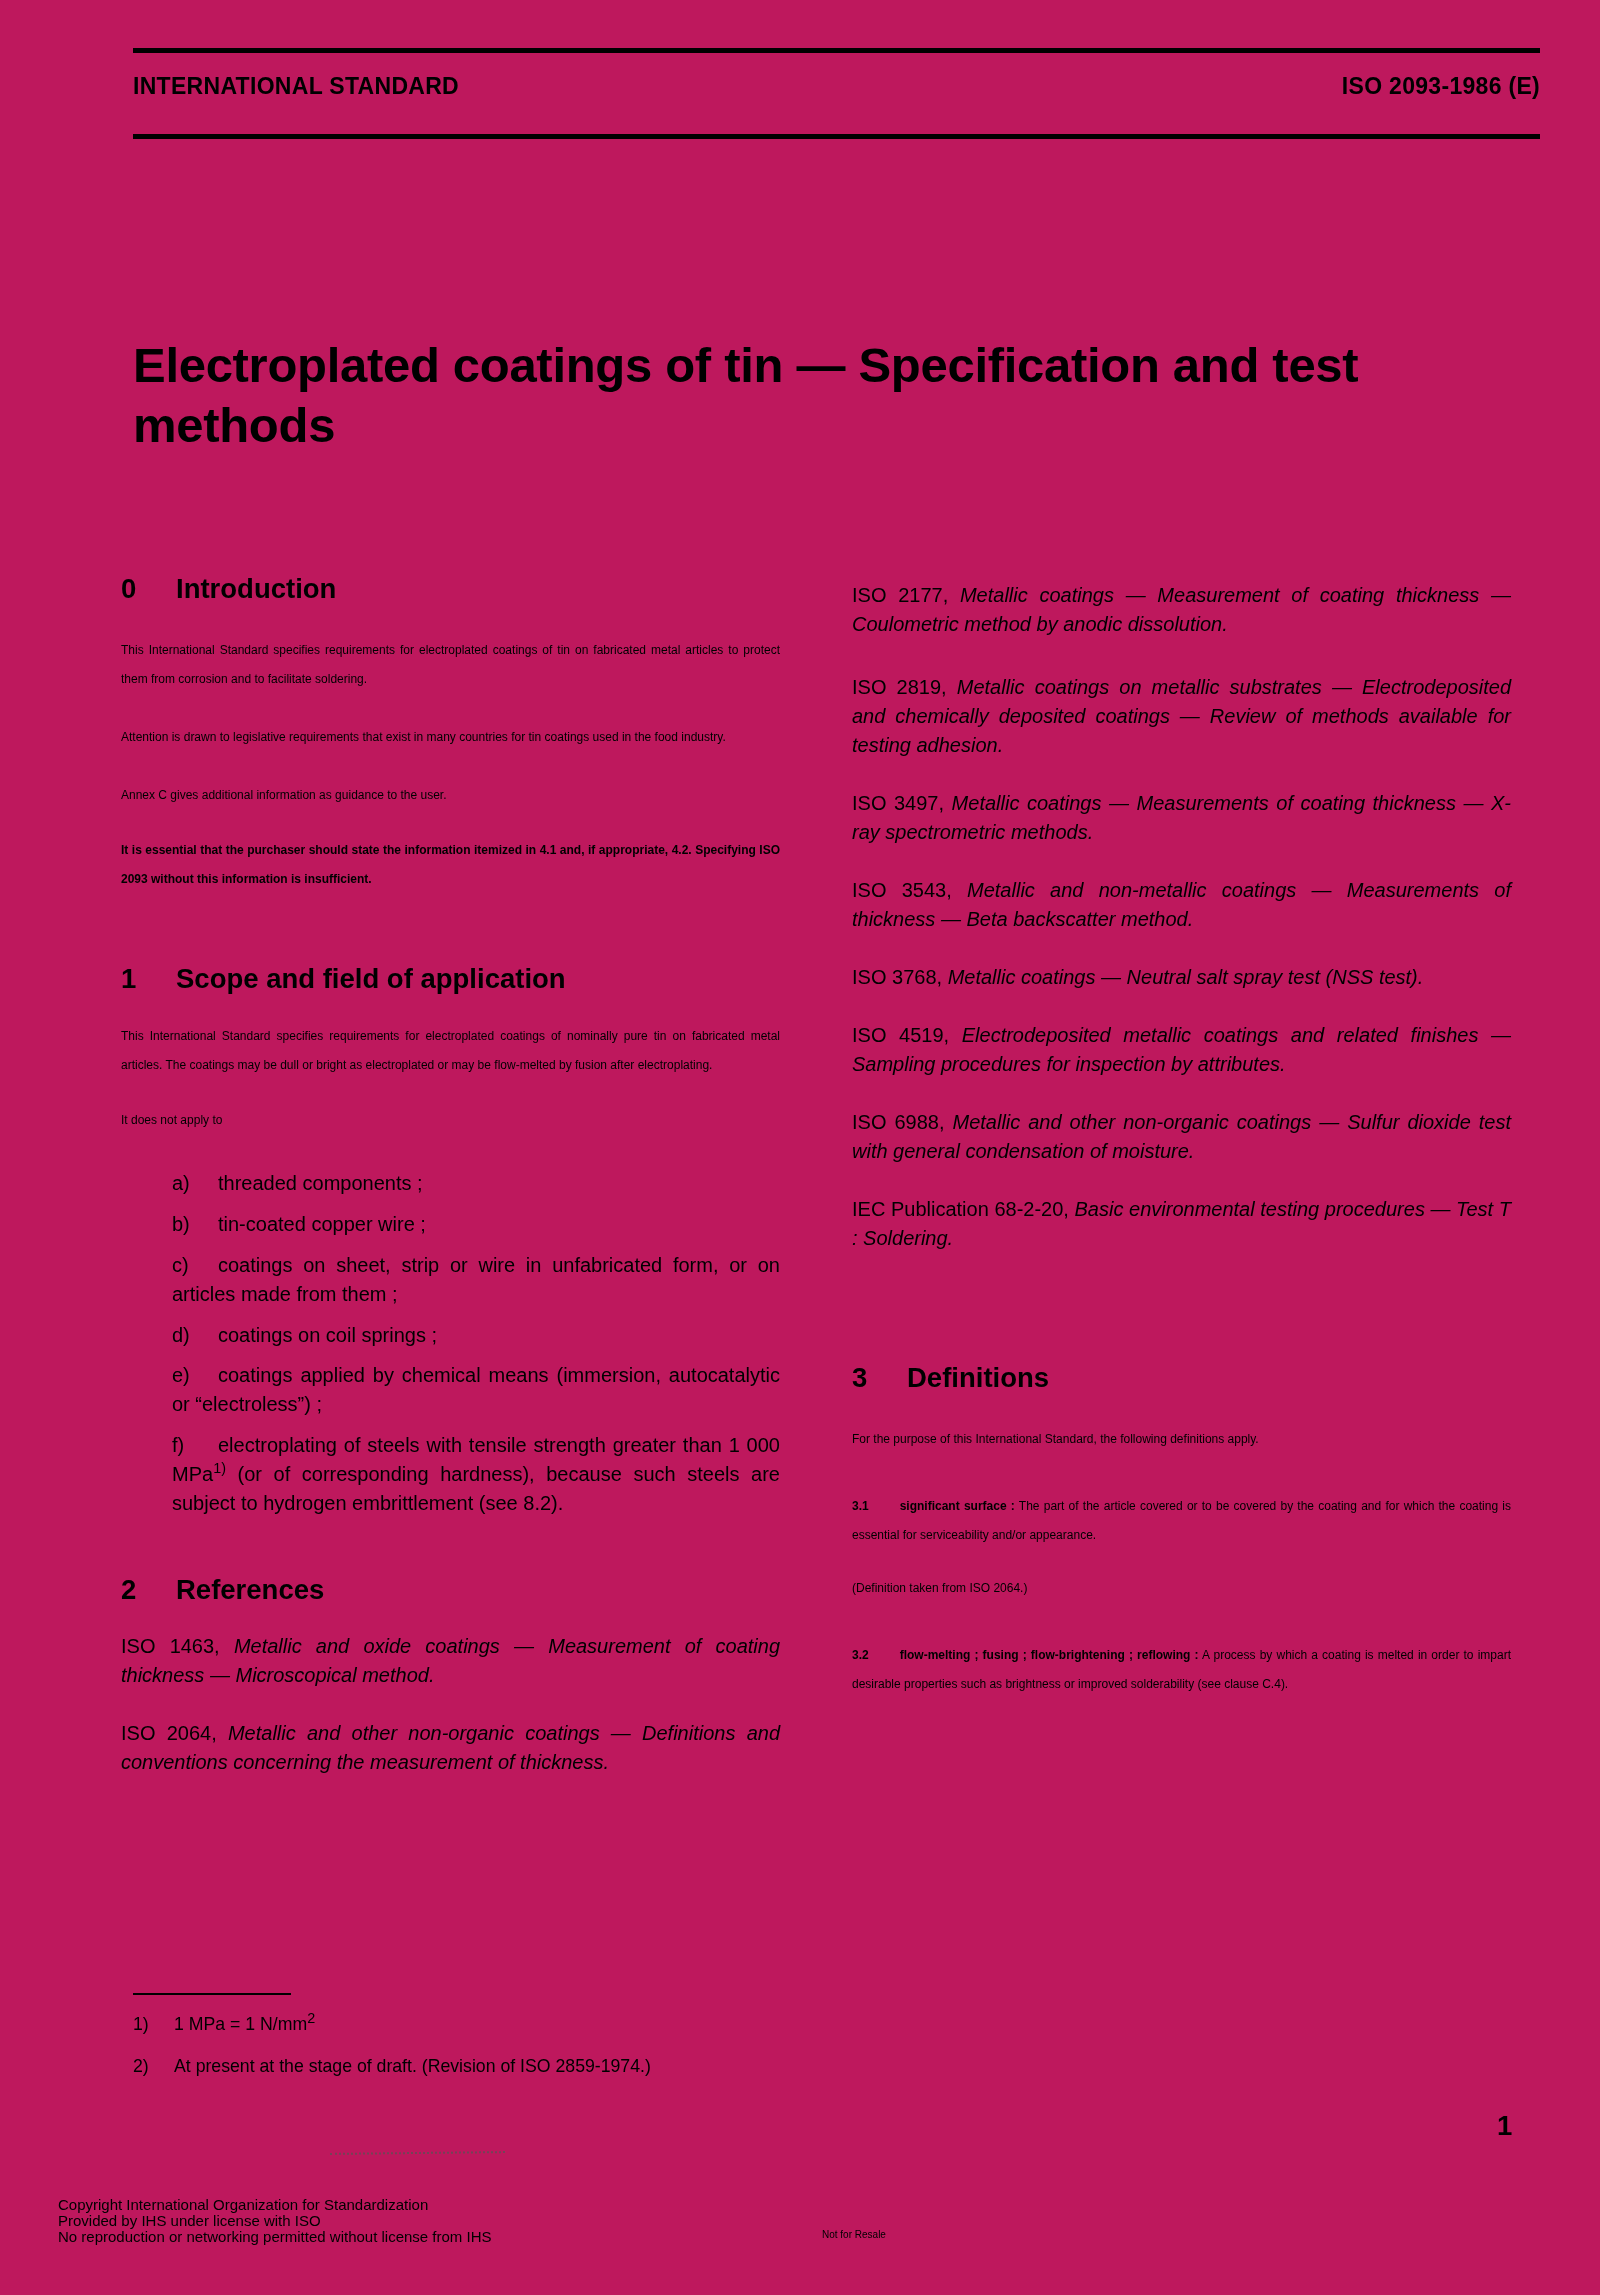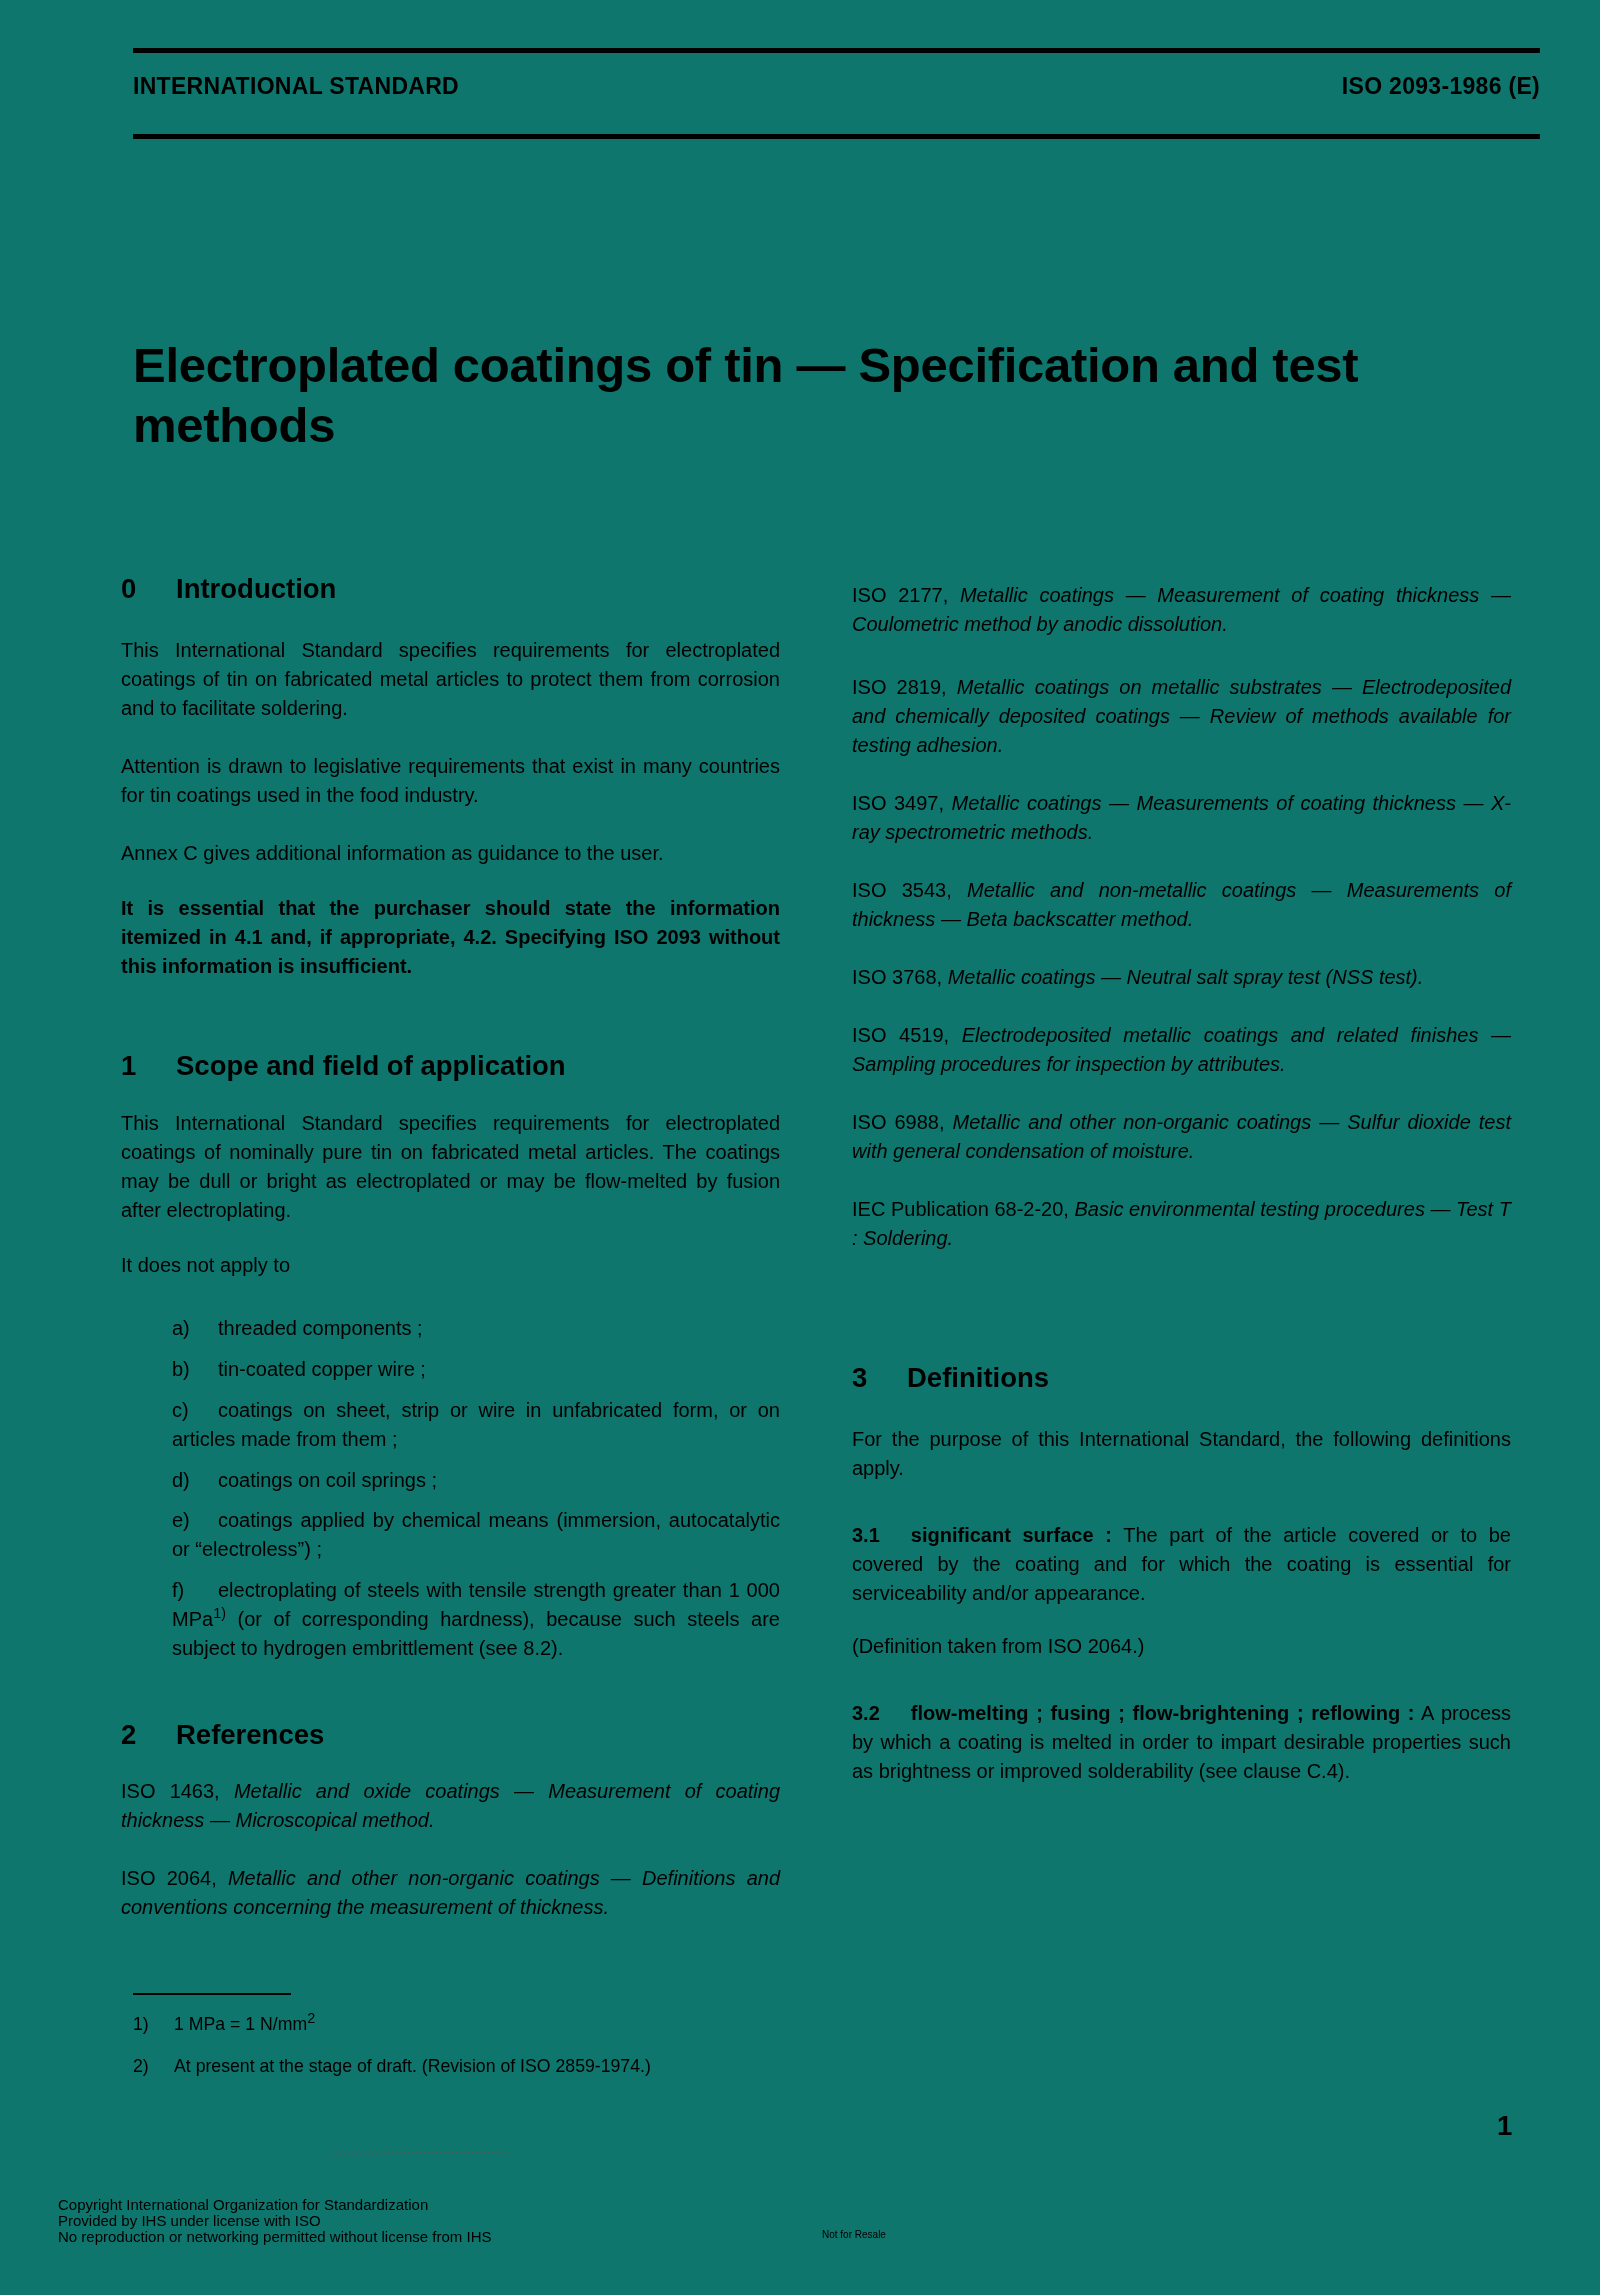--- a/index.html
+++ b/index.html
@@ -1,20 +1,20 @@
 <!DOCTYPE html>
 <html style="font-size:10.5px"><head>
 <meta charset="utf-8">
 <style>
   * { margin:0; padding:0; box-sizing:border-box; }
   html,body { background:#ffffff; }
   .page {
     position:relative;
     width:1600px; height:2295px;
-    background:#0f766e;
+    background:#be185d;
     color:#000;
     font-family:"Liberation Sans","DejaVu Sans",sans-serif;
     overflow:hidden;
   }
   .bar { position:absolute; left:133px; width:1407px; background:#000; }
   .bar.top { top:48px; height:5.2px; }
   .bar.mid { top:134px; height:4.6px; }
   .header-row {
     position:absolute; left:133px; top:73px; width:1407px;
     display:flex; justify-content:space-between; align-items:baseline;
@@ -25,21 +25,21 @@
     font-size:49px; font-weight:700; line-height:60px; letter-spacing:-0.3px;
   }
   .doc-title span { display:block; }
   .columns {
     position:absolute; left:121px; top:563px; width:1390px;
     display:flex; gap:72px;
   }
   .col { width:672px; }
   h2 { font-size:27.5px; line-height:34px; font-weight:700; letter-spacing:0; }
   .hnum { display:inline-block; width:55px; }
-  .para { font-size:20px; line-height:29px; text-align:justify; }
+  .para { font-size:12px; line-height:29px; text-align:justify; }
   .bold-para { font-weight:700; }
   .mb-s { margin-bottom:26px; }
   .mb-m { margin-bottom:29px; }
   .mb-l { margin-bottom:34px; }
   .h-intro { margin:9.2px 0 30px 0; }
   .h-scope { margin:68px 0 26px 0; }
   .h-refs  { margin:55px 0 25px 0; }
   .h-defs  { margin:108px 0 30px 0; }
   .list { margin-top:0; }
   .li { margin-left:51px; font-size:20px; line-height:29px; text-align:justify; margin-bottom:11.8px; }

